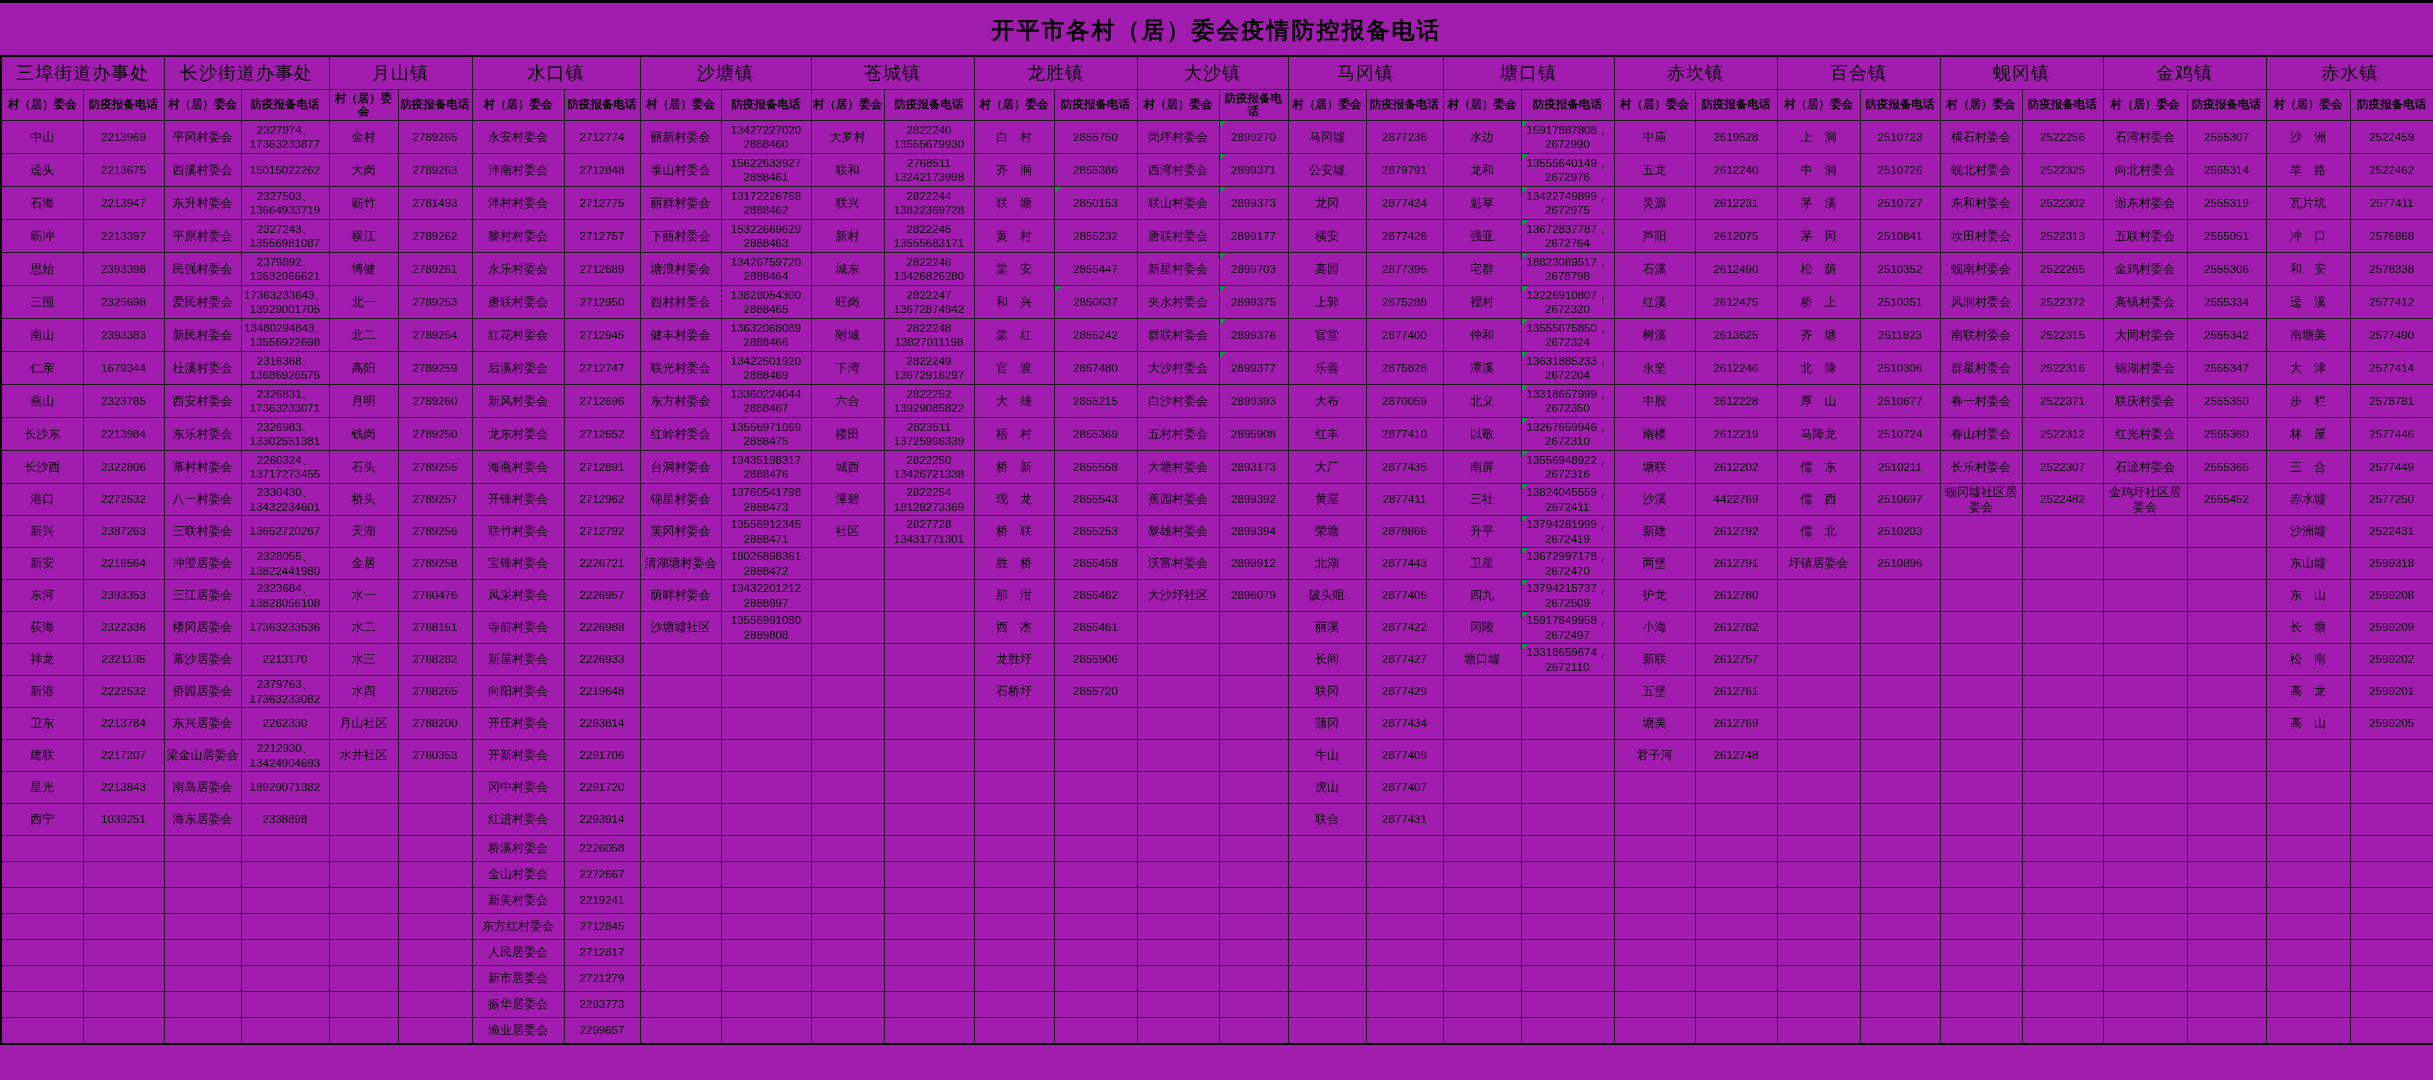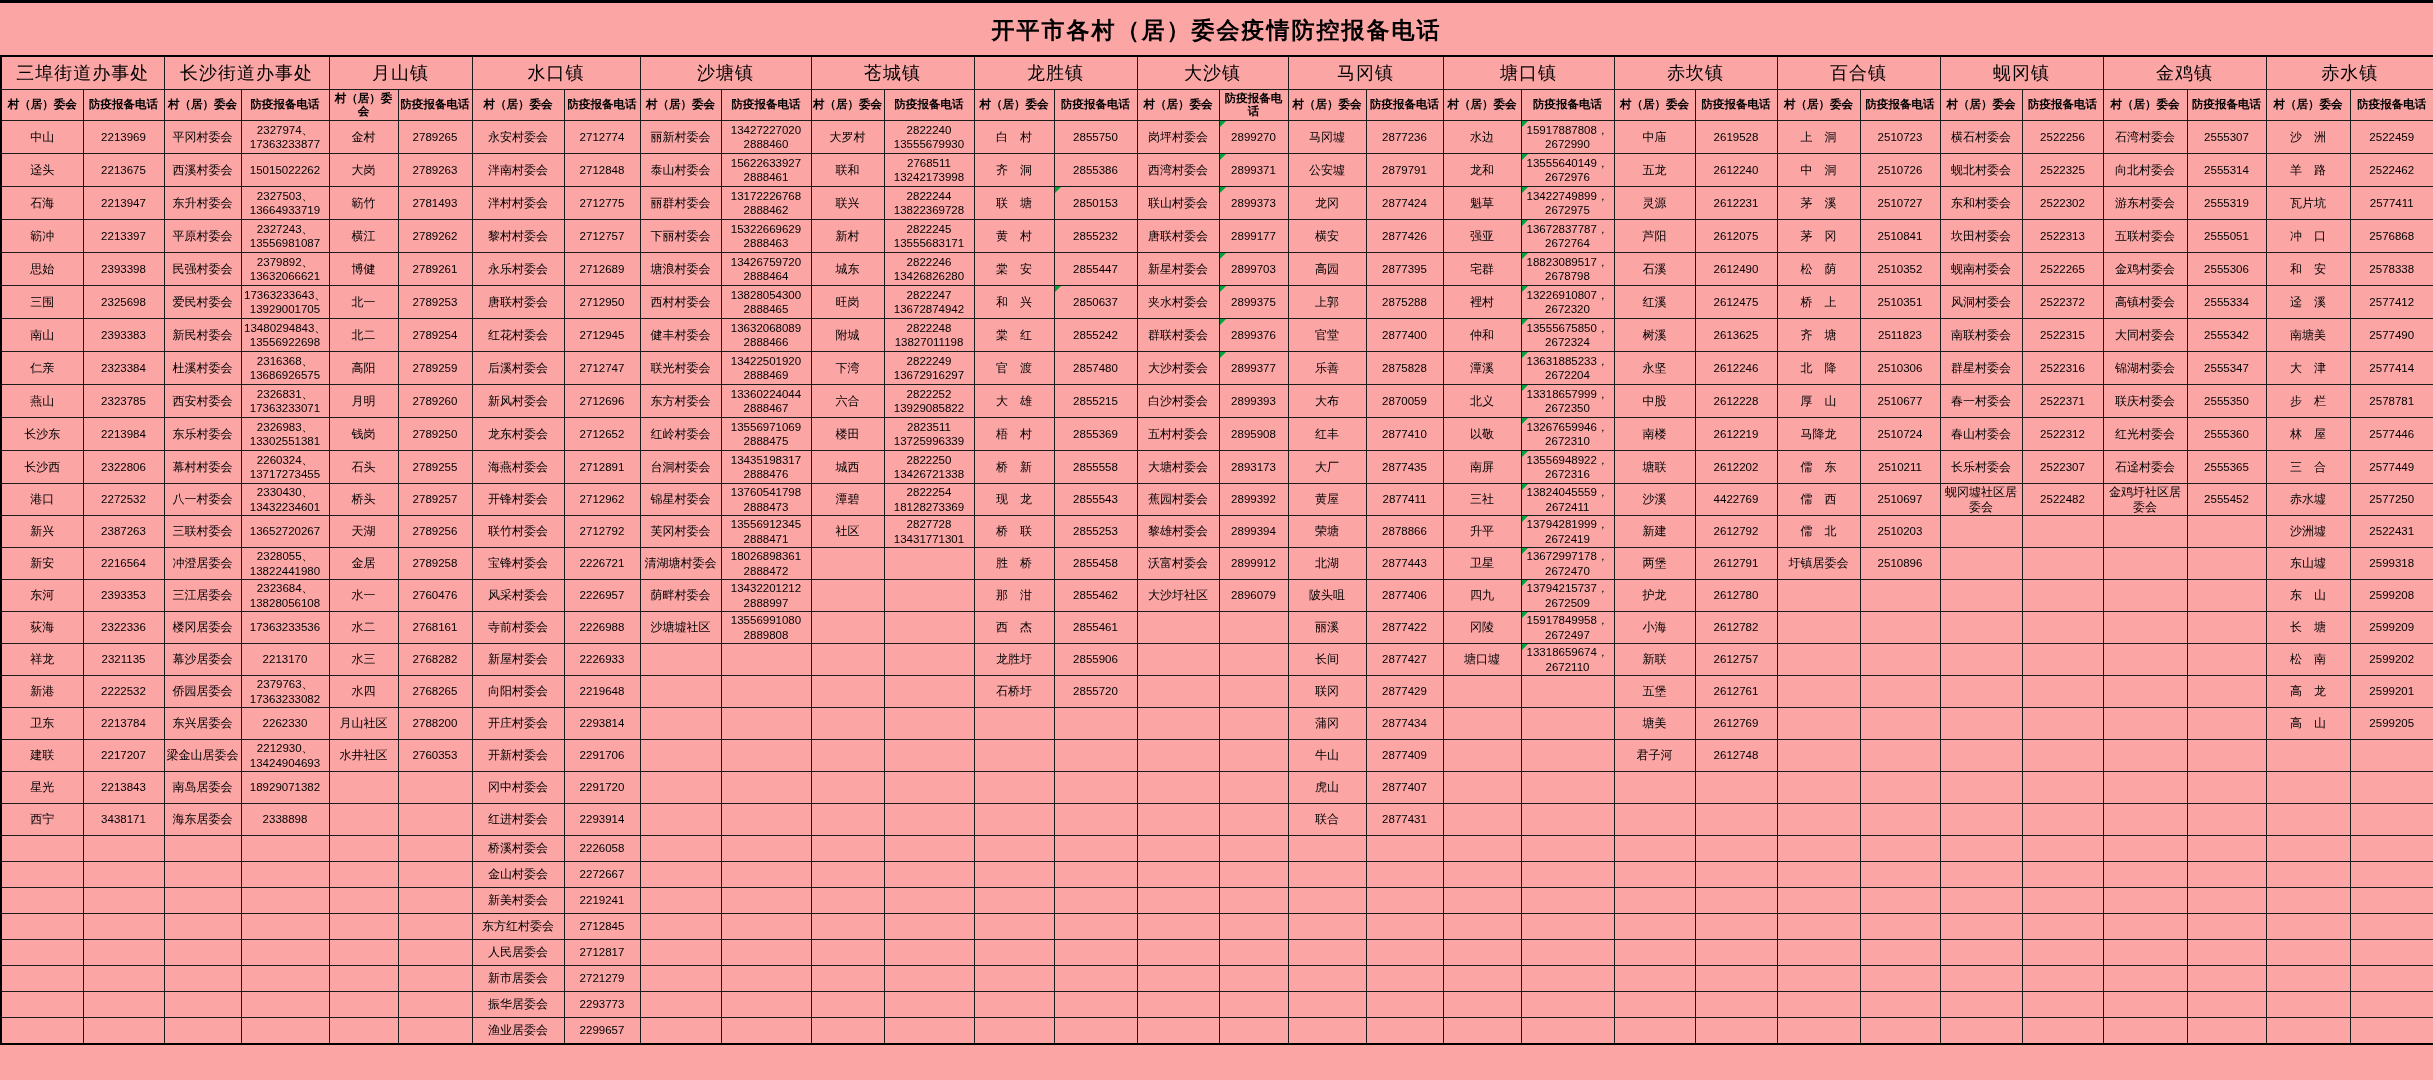--- a/index.html
+++ b/index.html
@@ -1,19 +1,19 @@
 <!DOCTYPE html>
 <html><head>
 <meta charset="utf-8">
 <style>
   html,body{margin:0;padding:0;background:#fff;}
   .page{
     position:relative;
     width:2433px;height:1080px;
-    background:#fca5a5;
+    background:#a21caf;
     overflow:hidden;
     font-family:"Liberation Sans","DejaVu Sans",sans-serif;
     color:#000;
   }
   .topbar{height:3px;background:#000;}
   .title{
     height:52px;line-height:54px;
     text-align:center;
     font-size:23px;font-weight:bold;letter-spacing:2px;
   }
@@ -381,21 +381,21 @@
           <td class="phone">2511823</td>
           <td class="name gs">南联村委会</td>
           <td class="phone">2522315</td>
           <td class="name gs">大同村委会</td>
           <td class="phone">2555342</td>
           <td class="name gs">南塘美</td>
           <td class="phone">2577490</td>
         </tr>
         <tr class="tall">
           <td class="name">仁亲</td>
-          <td class="phone">2323384</td>
+          <td class="phone">1679344</td>
           <td class="name gs">杜溪村委会</td>
           <td class="phone">2316368、
 13686926575</td>
           <td class="name gs">高阳</td>
           <td class="phone">2789259</td>
           <td class="name gs">后溪村委会</td>
           <td class="phone">2712747</td>
           <td class="name gs">联光村委会</td>
           <td class="phone">13422501920
 2888469</td>
@@ -863,21 +863,21 @@
           <td class="phone"></td>
           <td class="name gs"></td>
           <td class="phone"></td>
           <td class="name gs"></td>
           <td class="phone"></td>
           <td class="name gs"></td>
           <td class="phone"></td>
         </tr>
         <tr class="mid">
           <td class="name">西宁</td>
-          <td class="phone">3438171</td>
+          <td class="phone">1039251</td>
           <td class="name gs">海东居委会</td>
           <td class="phone">2338898</td>
           <td class="name gs"></td>
           <td class="phone"></td>
           <td class="name gs">红进村委会</td>
           <td class="phone">2293914</td>
           <td class="name gs"></td>
           <td class="phone"></td>
           <td class="name gs"></td>
           <td class="phone"></td>

